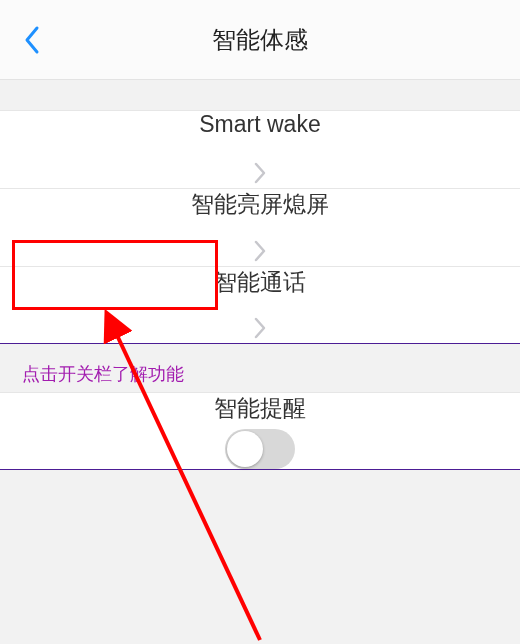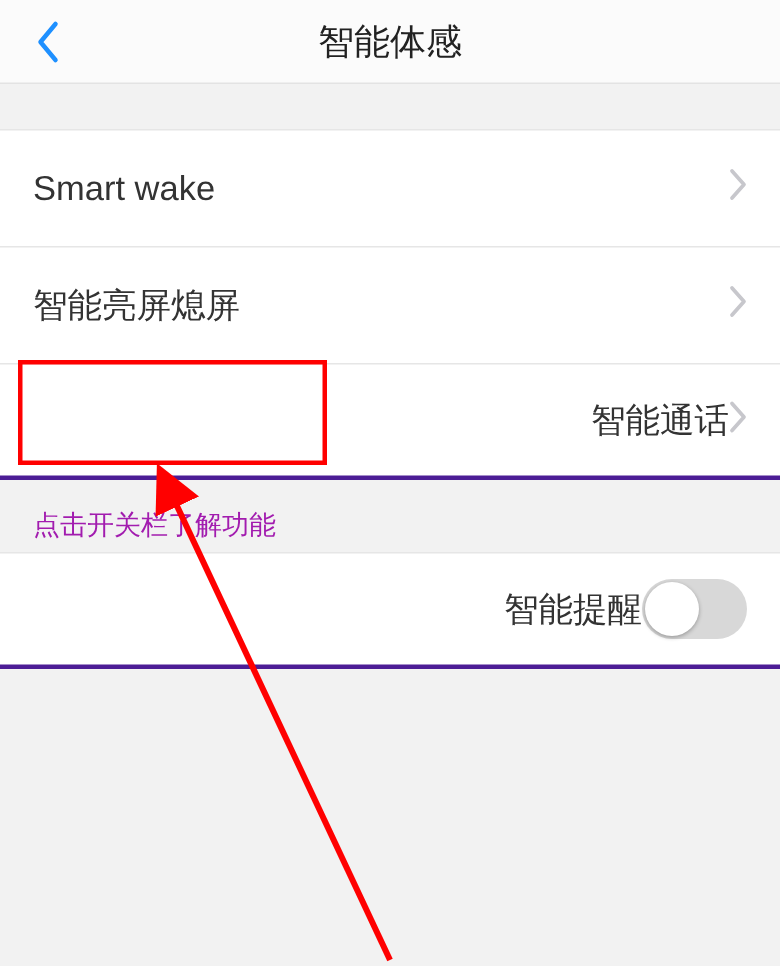--- a/index.html
+++ b/index.html
@@ -1,27 +1,27 @@
 <!DOCTYPE html>
 <html><head>
   <meta charset="utf-8">
   <style>
     * { box-sizing: border-box; margin: 0; padding: 0; }
     html, body { width: 520px; height: 644px; overflow: hidden; }
     body { font-family: -apple-system, "Helvetica Neue", Arial, sans-serif; background: #f2f2f2; color: #333; position: relative; }
 
     
-    .navbar { height: 56px; background: #fbfbfb; display: flex; align-items: center; justify-content: center; position: relative; border-bottom: 1px solid #e3e3e3; }
+    .navbar { height: 80px; background: #fbfbfb; display: flex; align-items: center; justify-content: center; position: relative; border-bottom: 1px solid #e3e3e3; }
     .navbar .back { position: absolute; left: 10px; top: 50%; transform: translateY(-50%); width: 44px; height: 44px; display:flex; align-items:center; justify-content:center; cursor:pointer; }
     .navbar .title { font-size: 24px; color:#222; font-weight:400; }
 
     .group { margin-top: 30px; }
 
-    .row { background:#fff; height:78px; display:flex; align-items:center; padding:0 22px 0 22px; border-top:1px solid #e6e6e6; position:relative; }
-    .row:last-child { border-bottom:3px solid #4c1d95;text-align:right; }
+    .row { background:#fff; height:78px; display:flex; align-items:center; padding:0 22px 0 22px; border-top:1px solid #e6e6e6; position:relative;flex-direction:column; }
+    .row:last-child { border-bottom:1px solid #4c1d95;text-align:right; }
     .row .label { font-size:23px; color:#333; flex:1; }
     .row .chev { color:#c7c7cc; }
 
     .section-hint { font-size:18px; color:#a21caf; padding:18px 22px 6px; }
 
     
     .toggle { width:70px; height:40px; border-radius:20px; background:#d8d8d8; position:relative; transition:background .15s; }
     .toggle .knob { width:36px; height:36px; border-radius:50%; background:#fff; position:absolute; top:2px; left:2px; box-shadow:0 1px 3px rgba(0,0,0,.3); transition:left .15s; }
     .toggle.on { background:#1e90ff; }
     .toggle.on .knob { left:32px; }

